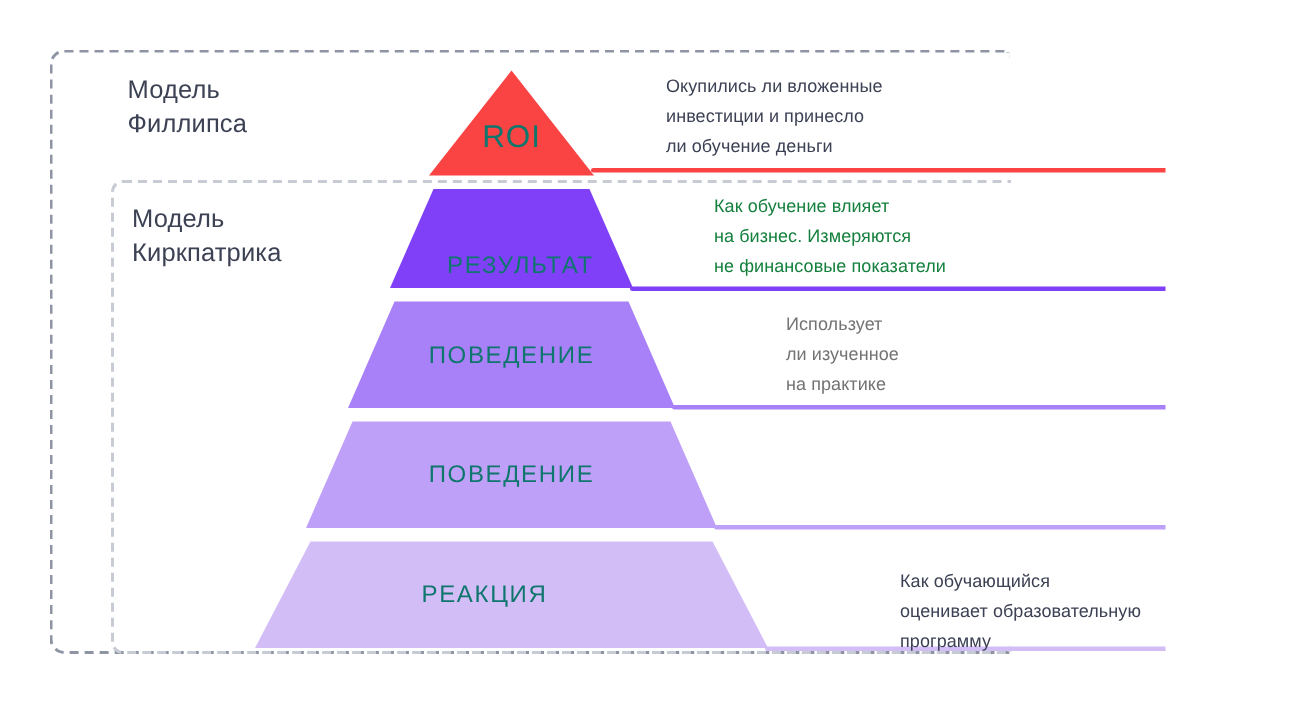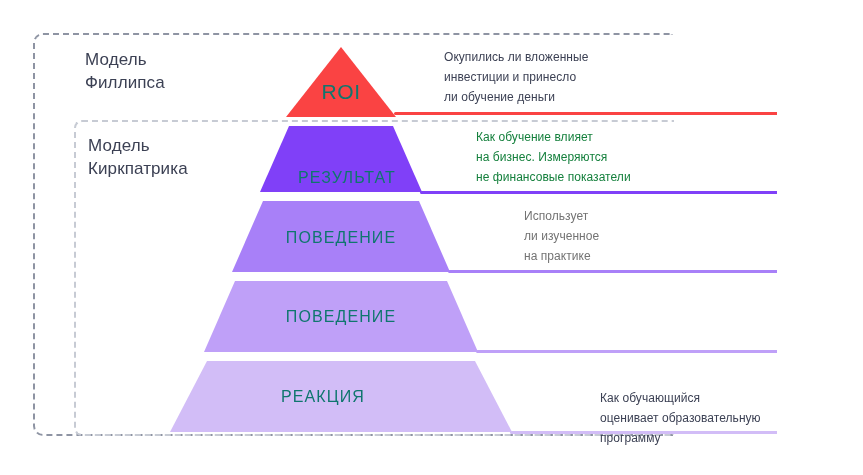--- a/index.html
+++ b/index.html
@@ -146,16 +146,16 @@
 
   <div class="note" id="note-0" style="left: 444px; top: 47px; color: rgb(60, 65, 84);">Окупились ли вложенные
 инвестиции и принесло
 ли обучение деньги</div>
   <div class="note" id="note-1" style="left: 476px; top: 127px; color: #15803d;">Как обучение влияет
 на бизнес. Измеряются
 не финансовые показатели</div>
   <div class="note" id="note-2" style="left: 524px; top: 206px; color: #737373;">Использует
 ли изученное
 на практике</div>
-  <div class="note" id="note-4" style="left: 600px; top: 388px; color: rgb(60, 65, 84);">Как обучающийся
+  <div class="note" id="note-4" style="left: 600px; top: 377px; color: rgb(60, 65, 84);">Как обучающийся
 оценивает образовательную
 программу</div>
 </div>
 
 </body></html>

